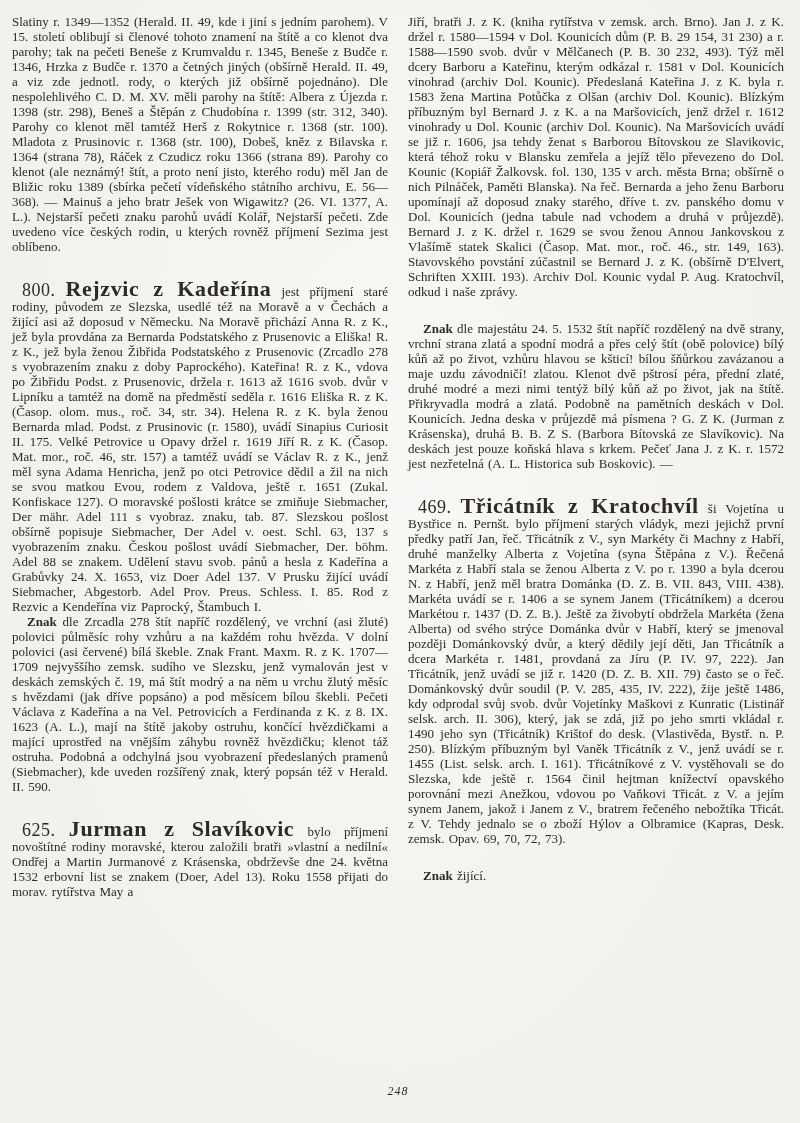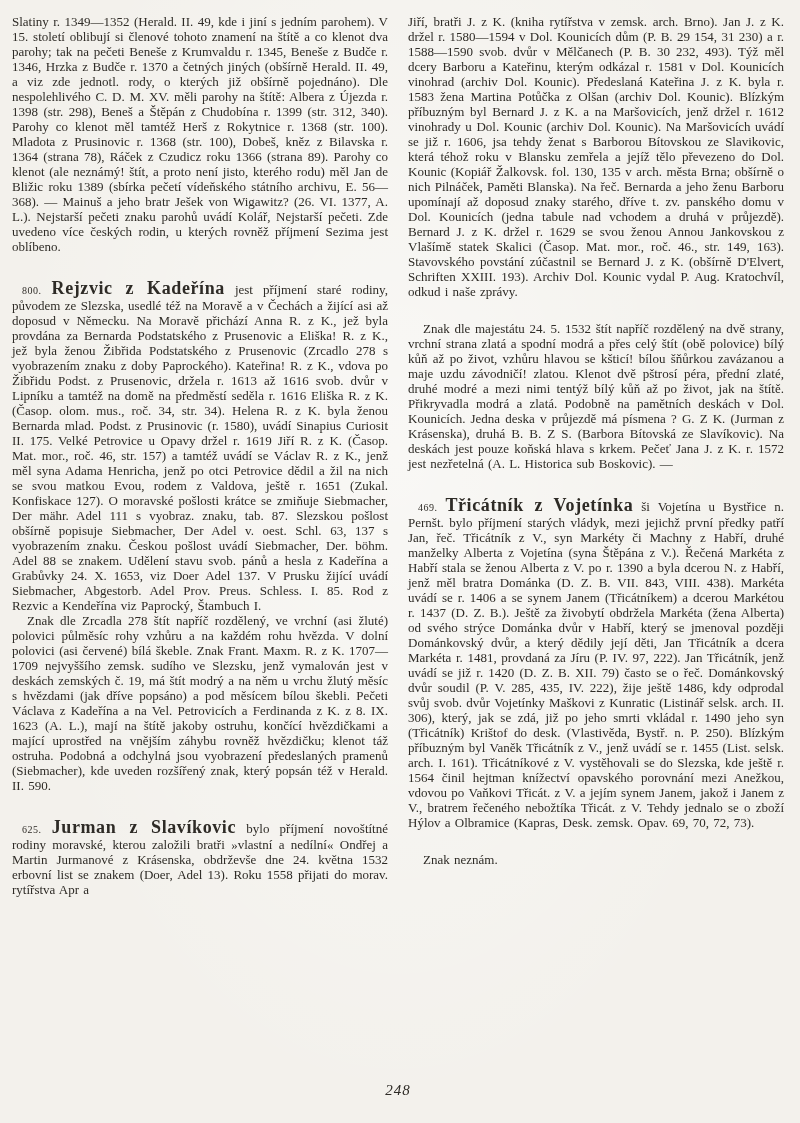--- a/index.html
+++ b/index.html
@@ -37,39 +37,39 @@
   }
   p { margin: 0; }
   p.continuation { text-indent: 0; }
   p.znak-para { text-indent: 15px; }
   p.spaced { margin-top: 22px; }
   p.entry-para {
     margin-top: 27px;
     text-indent: 10px;
   }
   .entry-number {
-    font-size: 10px;
+    font-size: 18px;
     letter-spacing: 0.5px;
   }
   .entry-name {
     font-weight: bold;
-    font-size: 18px;
+    font-size: 22px;
     line-height: 15px;
     letter-spacing: 0.6px;
     word-spacing: 2px;
   }
-  .bold-lead { font-weight: normal; }
+  .bold-lead { font-weight: bold; }
   .page-number {
     position: absolute;
     bottom: 24px;
     left: 0;
     right: 0;
     text-align: center;
     font-style: italic;
-    font-size: 15px;
+    font-size: 12px;
     letter-spacing: 1px;
   }
 </style>
 </head>
 <body>
 
 <div class="page">
   <div class="columns">
 
     <div class="col">
@@ -77,33 +77,33 @@
 
       <p class="entry-para"><span class="entry-number">800.</span>
         <span class="entry-name">Rejzvic z Kadeřína</span>
         <span>jest příjmení staré rodiny, původem ze Slezska, usedlé též na Moravě a v Čechách a žijící asi až doposud v Německu. Na Moravě přichází Anna R. z K., jež byla provdána za Bernarda Podstatského z Prusenovic a Eliška! R. z K., jež byla ženou Žibřida Podstatského z Prusenovic (Zrcadlo 278 s vyobrazením znaku z doby Paprockého). Kateřina! R. z K., vdova po Žibřidu Podst. z Prusenovic, držela r. 1613 až 1616 svob. dvůr v Lipníku a tamtéž na domě na předměstí seděla r. 1616 Eliška R. z K. (Časop. olom. mus., roč. 34, str. 34). Helena R. z K. byla ženou Bernarda mlad. Podst. z Prusinovic (r. 1580), uvádí Sinapius Curiosit II. 175. Velké Petrovice u Opavy držel r. 1619 Jiří R. z K. (Časop. Mat. mor., roč. 46, str. 157) a tamtéž uvádí se Václav R. z K., jenž měl syna Adama Henricha, jenž po otci Petrovice dědil a žil na nich se svou matkou Evou, rodem z Valdova, ještě r. 1651 (Zukal. Konfiskace 127). O moravské pošlosti krátce se zmiňuje Siebmacher, Der mähr. Adel 111 s vyobraz. znaku, tab. 87. Slezskou pošlost obšírně popisuje Siebmacher, Der Adel v. oest. Schl. 63, 137 s vyobrazením znaku. Českou pošlost uvádí Siebmacher, Der. böhm. Adel 88 se znakem. Udělení stavu svob. pánů a hesla z Kadeřína a Grabůvky 24. X. 1653, viz Doer Adel 137. V Prusku žijící uvádí Siebmacher, Abgestorb. Adel Prov. Preus. Schless. I. 85. Rod z Rezvic a Kendeřína viz Paprocký, Štambuch I.</span></p>
 
       <p class="znak-para"><span class="bold-lead">Znak</span>
         <span>dle Zrcadla 278 štít napříč rozdělený, ve vrchní (asi žluté) polovici půlměsíc rohy vzhůru a na každém rohu hvězda. V dolní polovici (asi červené) bílá škeble. Znak Frant. Maxm. R. z K. 1707—1709 nejvyššího zemsk. sudího ve Slezsku, jenž vymalován jest v deskách zemských č. 19, má štít modrý a na něm u vrchu žlutý měsíc s hvězdami (jak dříve popsáno) a pod měsícem bílou škebli. Pečeti Václava z Kadeřína a na Vel. Petrovicích a Ferdinanda z K. z 8. IX. 1623 (A. L.), mají na štítě jakoby ostruhu, končící hvězdičkami a mající uprostřed na vnějším záhybu rovněž hvězdičku; klenot táž ostruha. Podobná a odchylná jsou vyobrazení předeslaných pramenů (Siebmacher), kde uveden rozšířený znak, který popsán též v Herald. II. 590.</span></p>
 
       <p class="entry-para"><span class="entry-number">625.</span>
         <span class="entry-name">Jurman z Slavíkovic</span>
-        <span>bylo příjmení novoštítné rodiny moravské, kterou založili bratři »vlastní a nedílní« Ondřej a Martin Jurmanové z Krásenska, obdrževše dne 24. května 1532 erbovní list se znakem (Doer, Adel 13). Roku 1558 přijati do morav. rytířstva Apr a</span></p>
+        <span>bylo příjmení novoštítné rodiny moravské, kterou založili bratři »vlastní a nedílní« Ondřej a Martin Jurmanové z Krásenska, obdrževše dne 24. května 1532 erbovní list se znakem (Doer, Adel 13). Roku 1558 přijati do morav. rytířstva May a</span></p>
     </div>
 
     <div class="col">
       <p class="continuation"><span>Jiří, bratři J. z K. (kniha rytířstva v zemsk. arch. Brno). Jan J. z K. držel r. 1580—1594 v Dol. Kounicích dům (P. B. 29 154, 31 230) a r. 1588—1590 svob. dvůr v Mělčanech (P. B. 30 232, 493). Týž měl dcery Barboru a Kateřinu, kterým odkázal r. 1581 v Dol. Kounicích vinohrad (archiv Dol. Kounic). Předeslaná Kateřina J. z K. byla r. 1583 žena Martina Potůčka z Olšan (archiv Dol. Kounic). Blízkým příbuzným byl Bernard J. z K. a na Maršovicích, jenž držel r. 1612 vinohrady u Dol. Kounic (archiv Dol. Kounic). Na Maršovicích uvádí se již r. 1606, jsa tehdy ženat s Barborou Bítovskou ze Slavikovic, která téhož roku v Blansku zemřela a jejíž tělo převezeno do Dol. Kounic (Kopiář Žalkovsk. fol. 130, 135 v arch. města Brna; obšírně o nich Pilnáček, Paměti Blanska). Na řeč. Bernarda a jeho ženu Barboru upomínají až doposud znaky starého, dříve t. zv. panského domu v Dol. Kounicích (jedna tabule nad vchodem a druhá v průjezdě). Bernard J. z K. držel r. 1629 se svou ženou Annou Jankovskou z Vlašímě statek Skalici (Časop. Mat. mor., roč. 46., str. 149, 163). Stavovského povstání zúčastnil se Bernard J. z K. (obšírně D'Elvert, Schriften XXIII. 193). Archiv Dol. Kounic vydal P. Aug. Kratochvíl, odkud i naše zprávy.</span></p>
 
       <p class="znak-para spaced"><span class="bold-lead">Znak</span>
         <span>dle majestátu 24. 5. 1532 štít napříč rozdělený na dvě strany, vrchní strana zlatá a spodní modrá a přes celý štít (obě polovice) bílý kůň až po život, vzhůru hlavou se kšticí! bílou šňůrkou zavázanou a maje uzdu závodničí! zlatou. Klenot dvě pštrosí péra, přední zlaté, druhé modré a mezi nimi tentýž bílý kůň až po život, jak na štítě. Přikryvadla modrá a zlatá. Podobně na pamětních deskách v Dol. Kounicích. Jedna deska v průjezdě má písmena ? G. Z K. (Jurman z Krásenska), druhá B. B. Z S. (Barbora Bítovská ze Slavíkovic). Na deskách jest pouze koňská hlava s krkem. Pečeť Jana J. z K. r. 1572 jest nezřetelná (A. L. Historica sub Boskovic). —</span></p>
 
       <p class="entry-para"><span class="entry-number">469.</span>
-        <span class="entry-name">Třicátník z Vojetínka</span>
+        <span class="entry-name">Třicátník z Kratochvíl</span>
         <span>ši Vojetína u Bystřice n. Pernšt. bylo příjmení starých vládyk, mezi jejichž první předky patří Jan, řeč. Třicátník z V., syn Markéty či Machny z Habří, druhé manželky Alberta z Vojetína (syna Štěpána z V.). Řečená Markéta z Habří stala se ženou Alberta z V. po r. 1390 a byla dcerou N. z Habří, jenž měl bratra Dománka (D. Z. B. VII. 843, VIII. 438). Markéta uvádí se r. 1406 a se synem Janem (Třicátníkem) a dcerou Markétou r. 1437 (D. Z. B.). Ještě za živobytí obdržela Markéta (žena Alberta) od svého strýce Dománka dvůr v Habří, který se jmenoval později Dománkovský dvůr, a který dědily její děti, Jan Třicátník a dcera Markéta r. 1481, provdaná za Jíru (P. IV. 97, 222). Jan Třicátník, jenž uvádí se již r. 1420 (D. Z. B. XII. 79) často se o řeč. Dománkovský dvůr soudil (P. V. 285, 435, IV. 222), žije ještě 1486, kdy odprodal svůj svob. dvůr Vojetínky Maškovi z Kunratic (Listinář selsk. arch. II. 306), který, jak se zdá, již po jeho smrti vkládal r. 1490 jeho syn (Třicátník) Krištof do desk. (Vlastivěda, Bystř. n. P. 250). Blízkým příbuzným byl Vaněk Třicátník z V., jenž uvádí se r. 1455 (List. selsk. arch. I. 161). Třicátníkové z V. vystěhovali se do Slezska, kde ještě r. 1564 činil hejtman knížectví opavského porovnání mezi Anežkou, vdovou po Vaňkovi Třicát. z V. a jejím synem Janem, jakož i Janem z V., bratrem řečeného nebožtíka Třicát. z V. Tehdy jednalo se o zboží Hýlov a Olbramice (Kapras, Desk. zemsk. Opav. 69, 70, 72, 73).</span></p>
 
       <p class="znak-para spaced"><span class="bold-lead">Znak</span>
-        <span>neznám.</span></p>
+        <span>žijící.</span></p>
     </div>
 
   </div>
 
   <div class="page-number">248</div>
 </div>
 
 </body></html>

